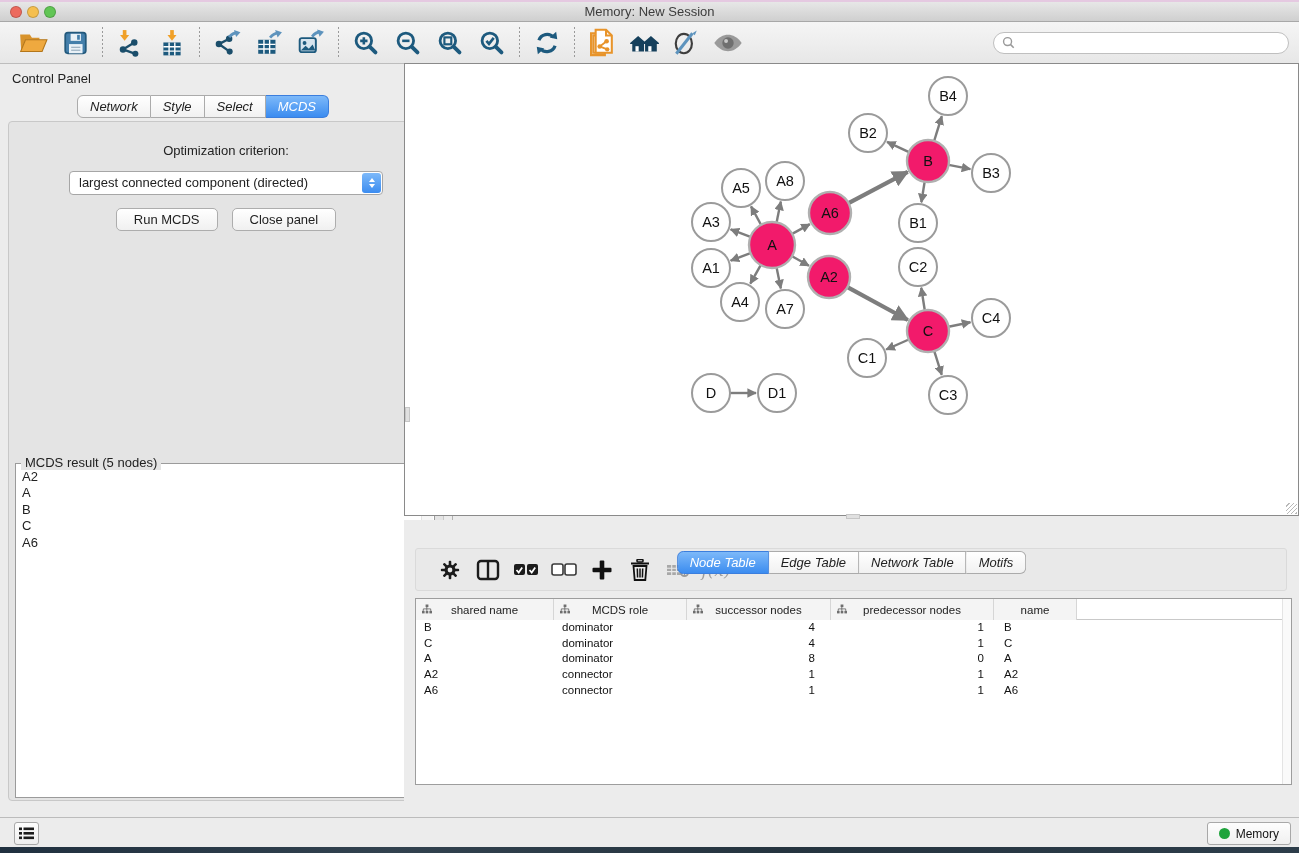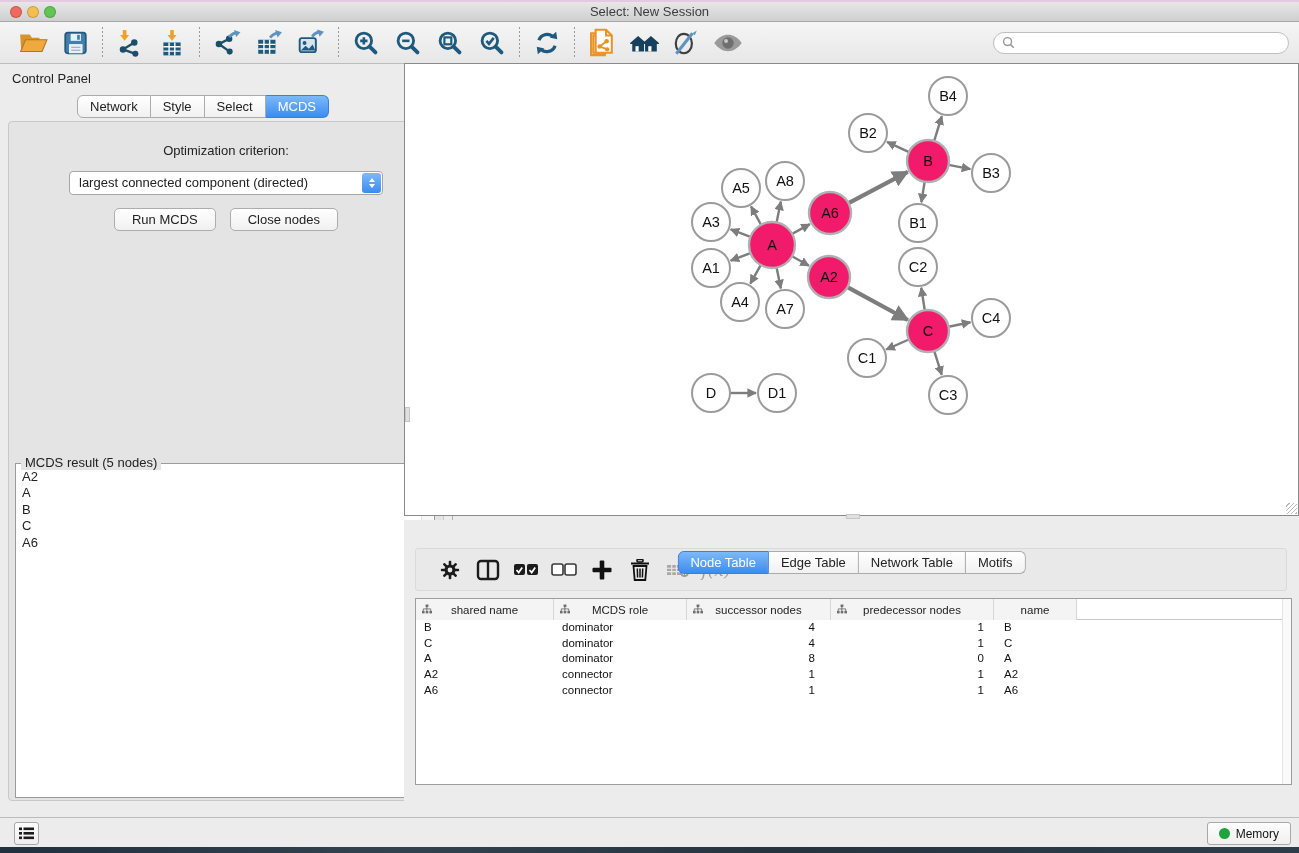--- a/index.html
+++ b/index.html
@@ -27,21 +27,21 @@
   .searchbox { margin-left:auto; width:296px; height:22px; background:#fff; border:1px solid #bfbfbf;
     border-radius:12px; display:flex; align-items:center; padding:0 8px; gap:5px; }
   .searchbox input { border:none; outline:none; flex:1; font-size:12px; font-family:inherit; background:transparent; }
   
   .control-panel { position:absolute; left:0; top:64px; width:453px; height:753px;
     background:#ECECEC; border-right:1px solid #b2b2b2; }
   .panel-head { position:relative; height:28px; padding:7px 10px 0 12px; font-size:13px; color:#222; }
   .panel-icons { position:absolute; right:8px; top:7px; display:flex; gap:9px; align-items:center; }
   .seg-tabs { position:absolute; left:77px; top:31px; display:flex; }
   .seg-tab { height:23px; line-height:21px; padding:0 12px; font-size:13px; background:linear-gradient(#fff,#f1f1f1);
-    border:1px solid #ababab; border-left:none; color:#222; }
+    border:1px solid #ababab; border-left:none; color:#222;font-style:italic; }
   .seg-tab:first-child { border-left:1px solid #ababab; border-radius:6px 0 0 6px; }
   .seg-tab:last-child { border-radius:0 6px 6px 0; }
   .seg-tab.active { background:linear-gradient(#7db9f9,#3b8cf0); color:#fff; border-color:#3b7edd; }
   .cp-body { position:absolute; left:8px; right:8px; top:57px; bottom:16px;
     background:#E4E4E4; border:1px solid #c8c8c8; border-radius:4px; }
   .opt-label { margin-top:21px; text-align:center; font-size:13px; }
   .selectbox { position:relative; margin:13px auto 0; width:314px; height:24px; background:#fff;
     border:1px solid #a6a6a6; border-radius:4px; font-size:13px; line-height:22px; padding:0 26px 0 9px;
     white-space:nowrap; overflow:hidden; }
   .stepper { position:absolute; right:1px; top:1px; bottom:1px; width:19px; border-radius:3px;
@@ -97,21 +97,21 @@
 </head>
 <body>
 
 <div id="app">
   <div class="top-strip"></div>
 
   <div class="titlebar">
     <span class="tl red"></span>
     <span class="tl yellow"></span>
     <span class="tl green"></span>
-    <div class="title">Select: New Session</div>
+    <div class="title">Memory: New Session</div>
   </div>
 
   <div class="toolbar">
     <div class="tbtn">
         <svg width="30" height="26" viewBox="0 0 28 24">
           <path d="M2 4h9l2 3h7v2H7l-4 10z" fill="#d8932c"></path>
           <path d="M7 9h20l-4.5 11H2.5z" fill="#efa93f" stroke="#b3761a" stroke-width="1"></path>
         </svg>
       </div>
     <div class="tbtn">
@@ -283,21 +283,21 @@
       <div class="opt-label">Optimization criterion:</div>
       <div class="selectbox">
         <span>largest connected component (directed)</span>
         <span class="stepper">
             <i class="up"></i>
             <i class="dn"></i>
           </span>
       </div>
       <div class="btn-row">
         <button class="pbtn">Run MCDS</button>
-        <button class="pbtn">Close nodes</button>
+        <button class="pbtn">Close panel</button>
       </div>
       <div class="result-box">
         <span class="result-legend">MCDS result (5 nodes)</span>
         <div class="result-list" id="mcds-list">
             <div>A2</div>
             <div>A</div>
             <div>B</div>
             <div>C</div>
             <div>A6</div>
           </div>

